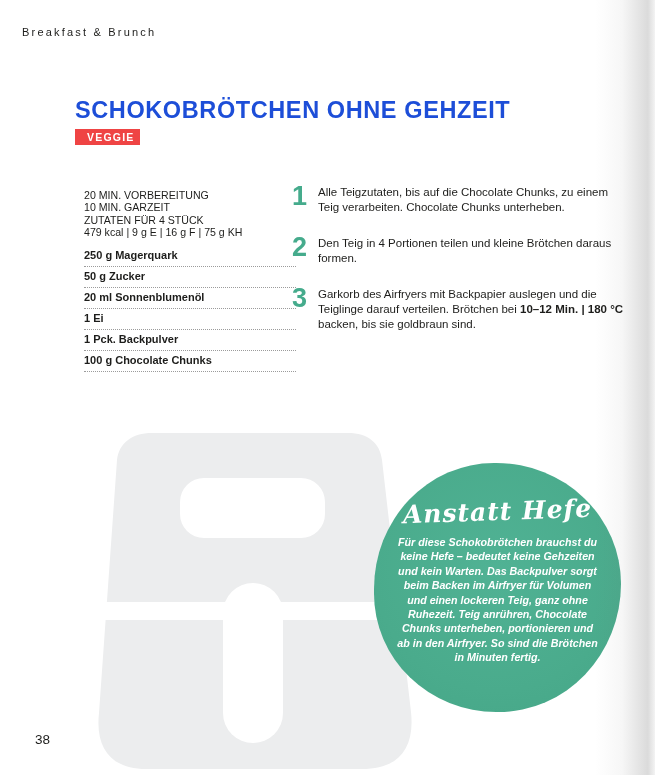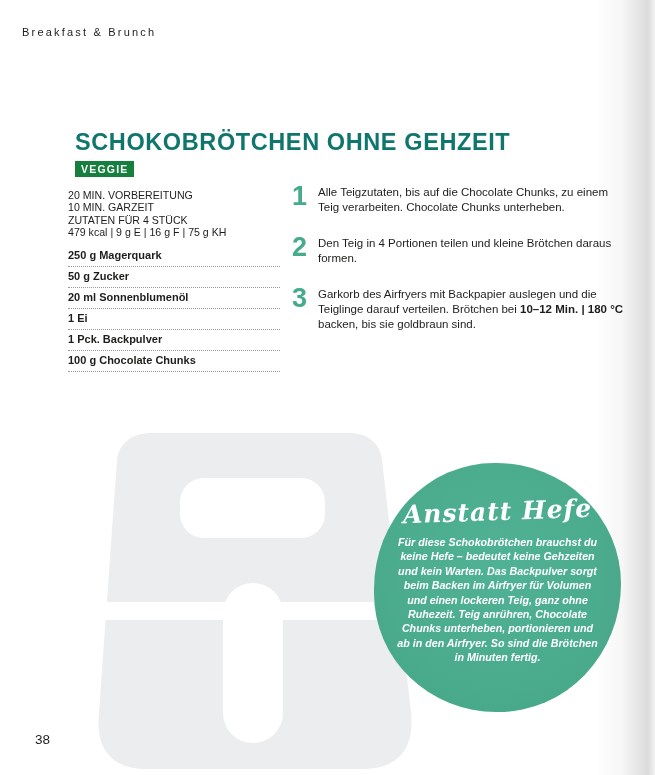--- a/index.html
+++ b/index.html
@@ -19,32 +19,31 @@
   
   .page-category {
     position:absolute; top:26px; left:22px; z-index:3;
     font-size:11px; letter-spacing:2.2px; font-weight:normal;
   }
 
   
   .title-block { position:absolute; top:97px; left:75px; z-index:3; }
   .recipe-title {
     font-size:23.5px; font-weight:bold; letter-spacing:0.6px;
-    color:#0f766e;
-    margin-top:32px;
+    color:#1d4ed8;
   }
   .veggie-badge {
     display:inline-block; margin-top:5px;
-    background:#15803d; color:#ffffff;
+    background:#ef4444; color:#ffffff;
     font-size:10.5px; font-weight:bold; letter-spacing:1.2px;
-    padding:2px 6px 2px 6px;
+    padding:2px 6px 2px 12px;
   }
 
   
-  .left-col { position:absolute; top:189px; left:68px; width:212px; z-index:3; }
+  .left-col { position:absolute; top:189px; left:84px; width:212px; z-index:3; }
   .meta-line { font-size:10.6px; line-height:12.4px; }
   .ingredients { list-style:none; margin-top:7px; }
   .ingredient {
     font-size:11px; font-weight:bold; line-height:13px;
     padding:3px 0 4px 0;
     border-bottom:1px dotted #9b9b9b;
   }
 
   
   .steps { position:absolute; top:184px; left:292px; width:336px; z-index:3; }

